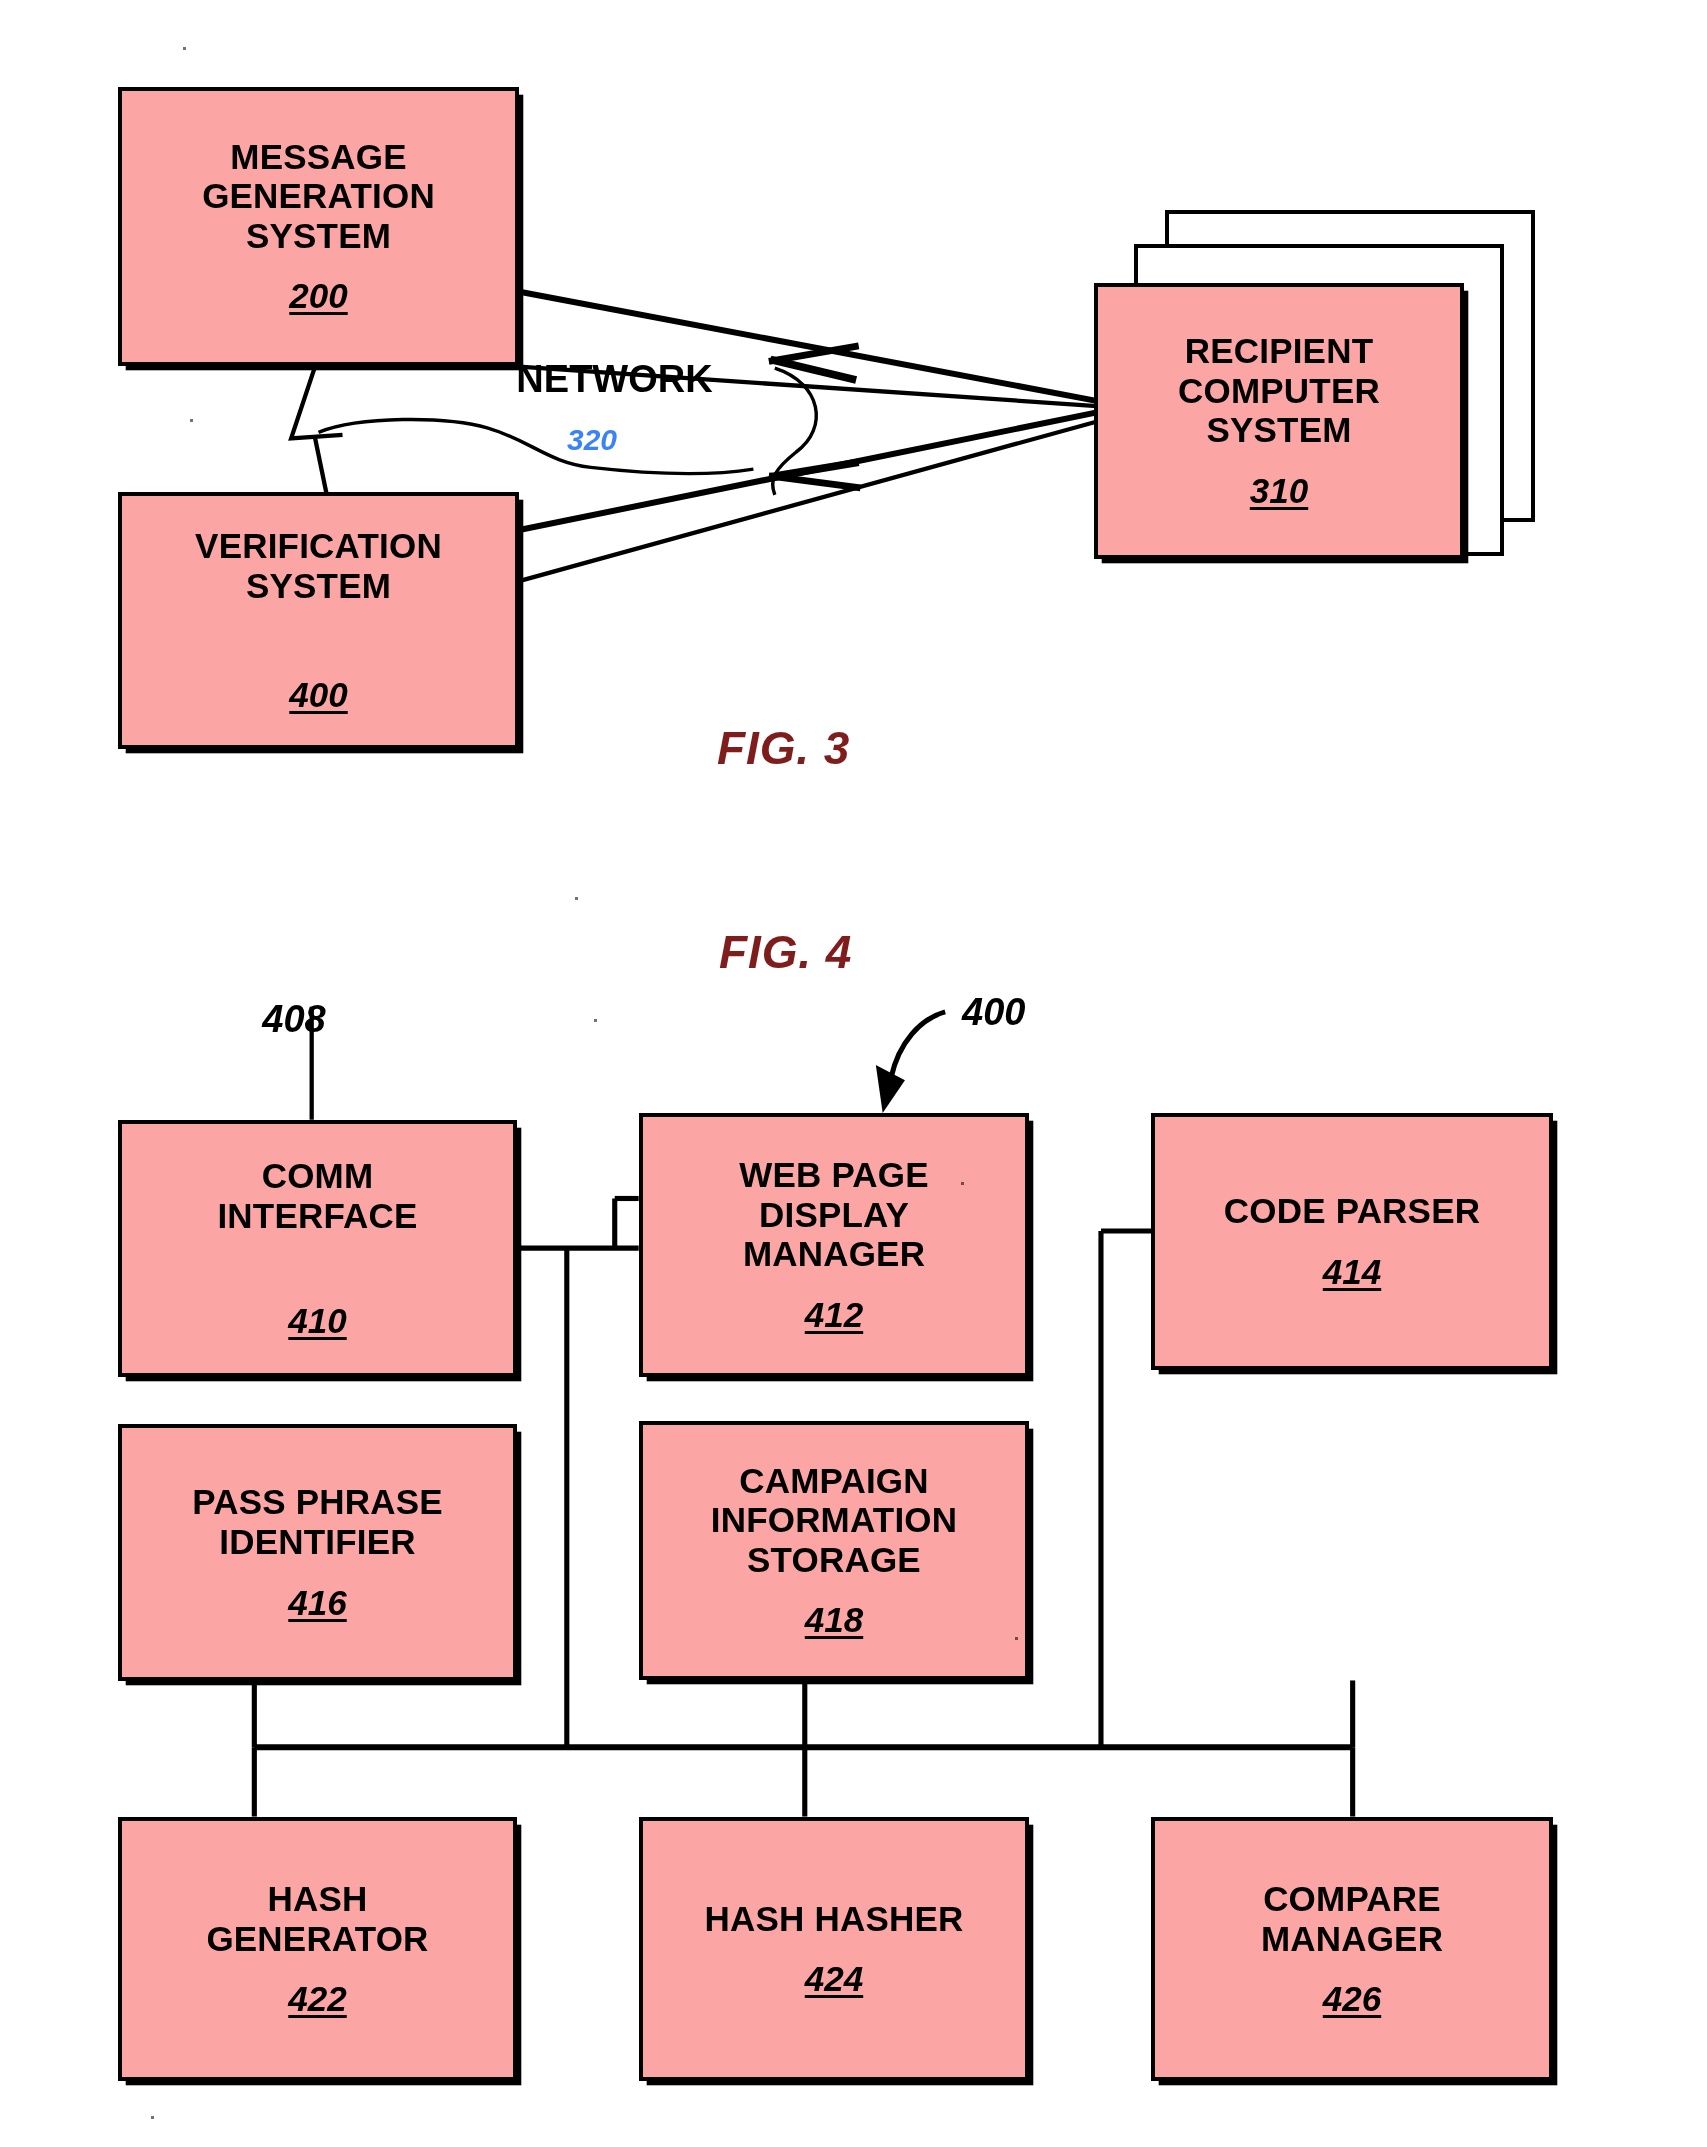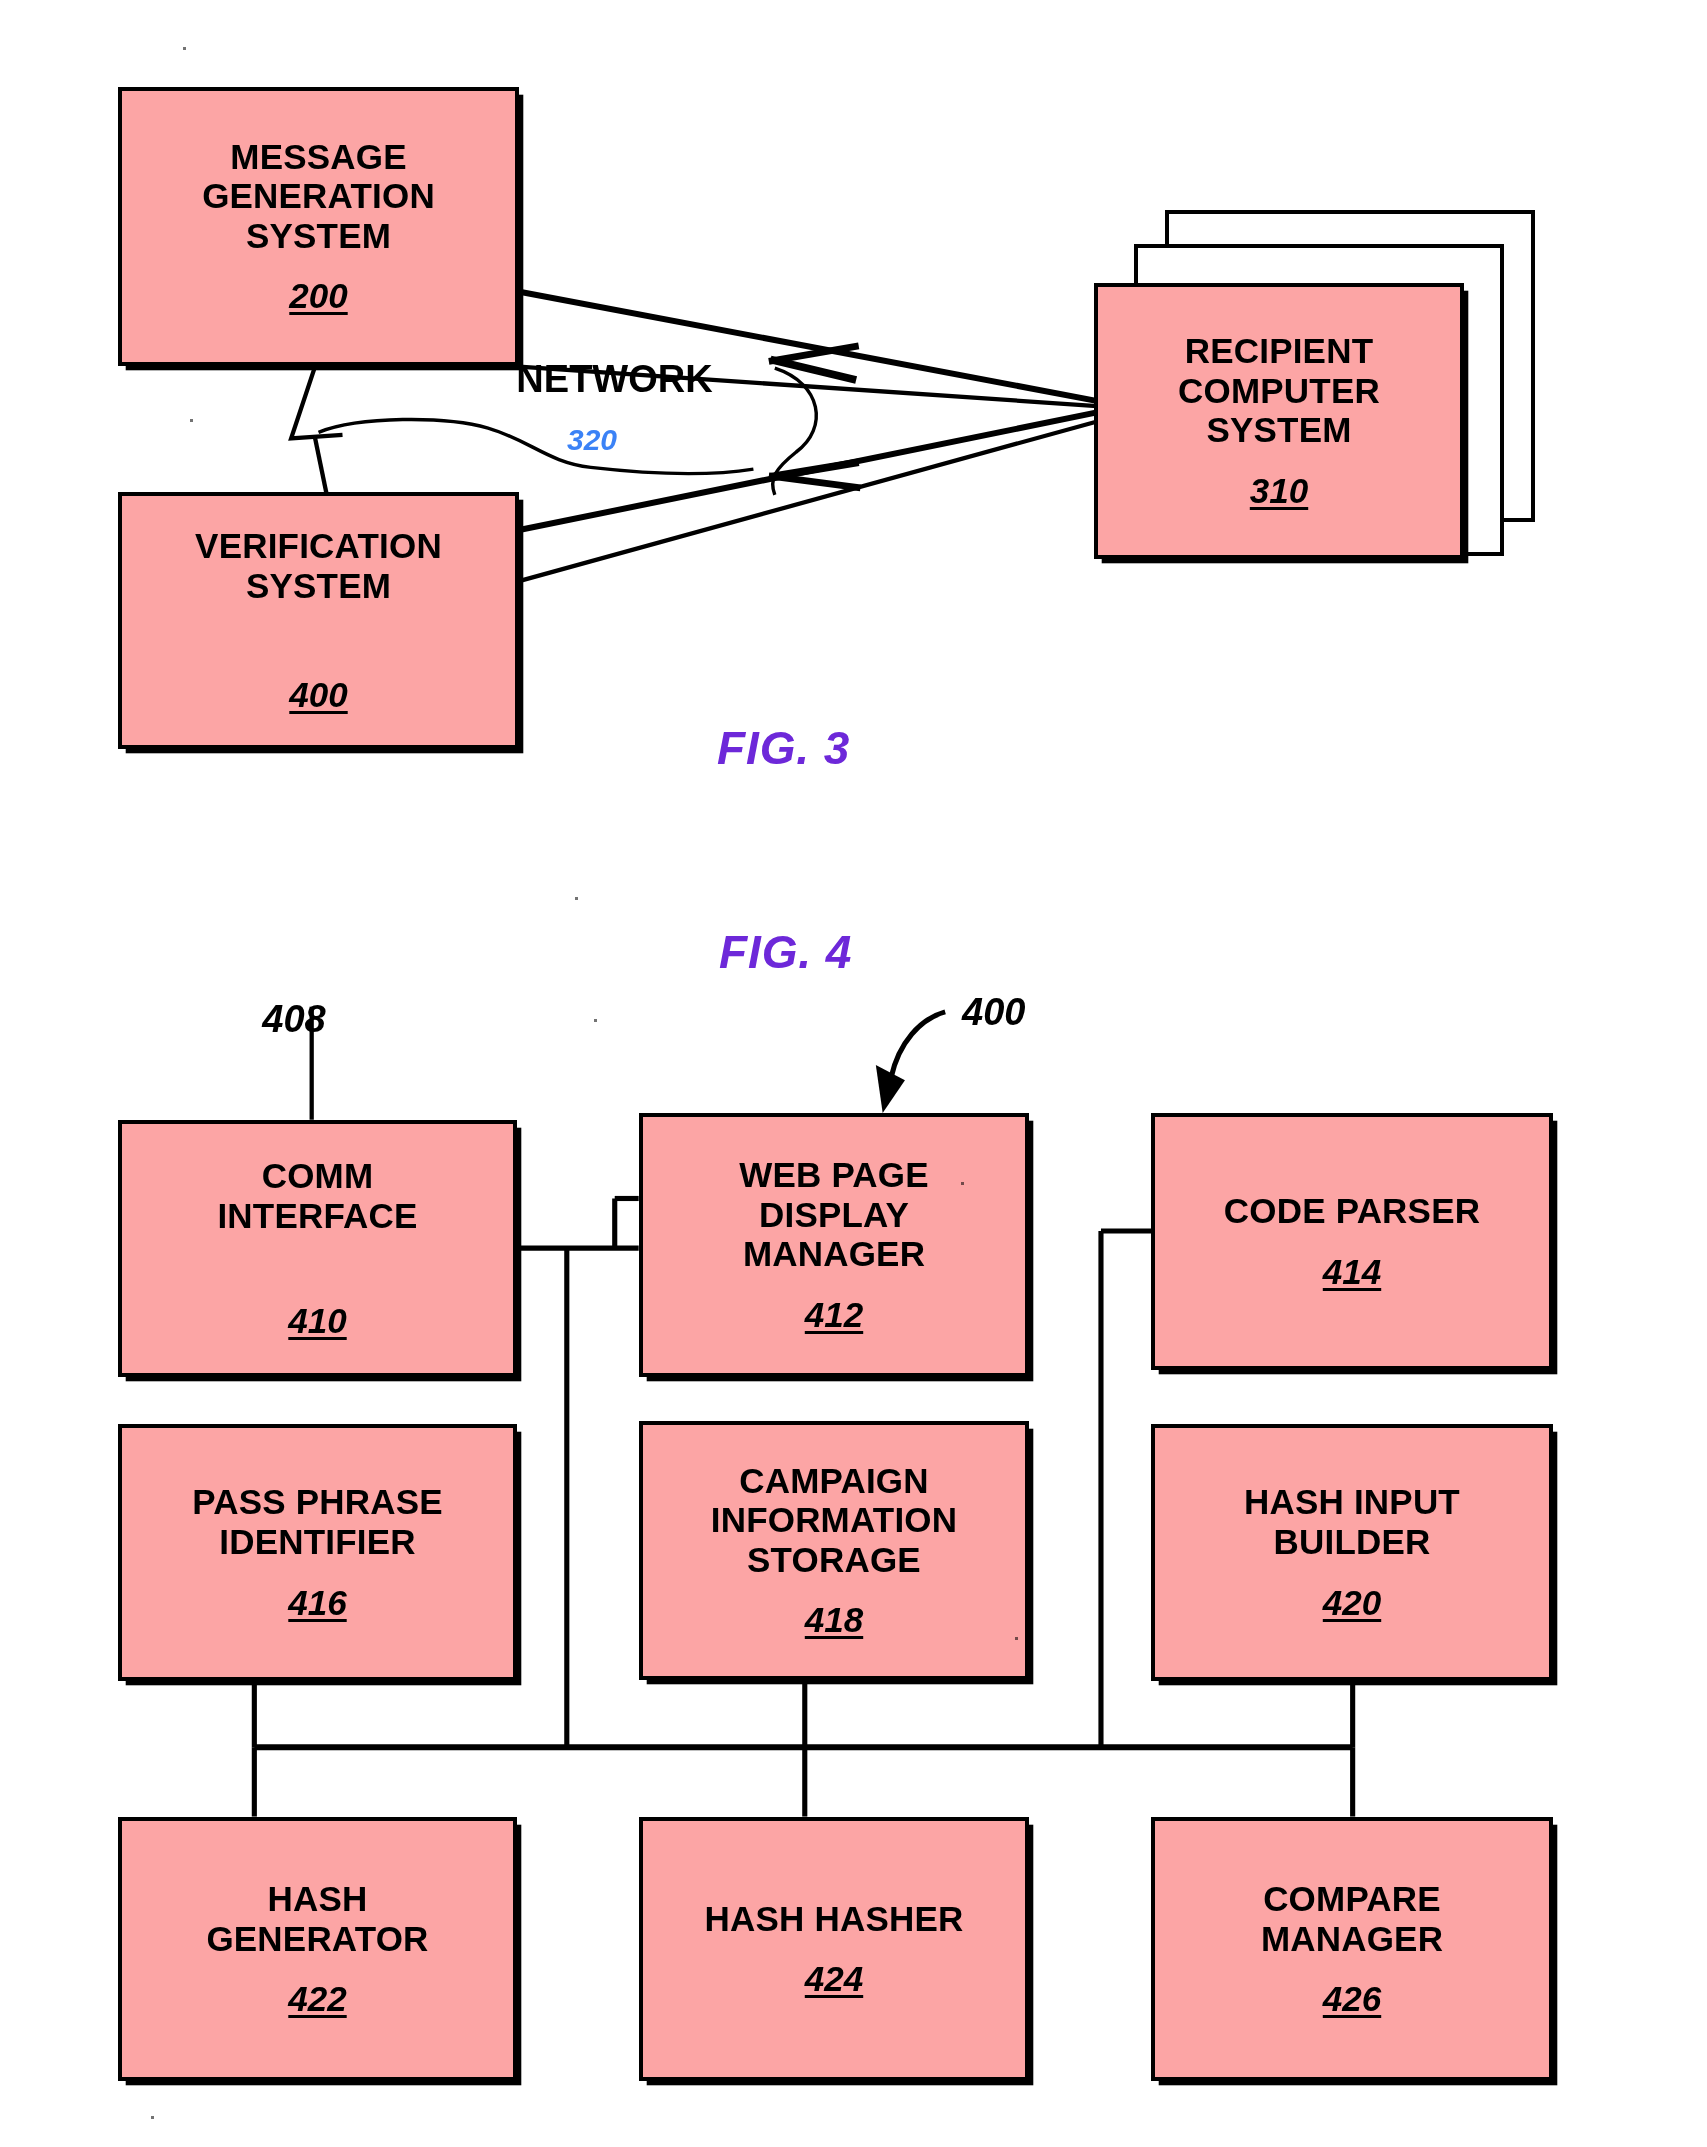--- a/index.html
+++ b/index.html
@@ -55,21 +55,21 @@
     text-decoration: underline;
     text-underline-offset: 4.3px;
     text-decoration-thickness: 3.4px;
     margin-top: 21px;
   }
   .figlabel {
     position: absolute;
     font-style: italic;
     font-weight: bold;
     font-size: 46px;
-    color: #6d28d9;
+    color: #7f1d1d;
     letter-spacing: 0.9px;
     text-align: center;
   }
   .reflabel {
     position: absolute;
     font-style: italic;
     font-weight: bold;
     font-size: 38px;
     color: #000;
   }
@@ -207,25 +207,20 @@
     <div class="refnum">416</div>
   </div>
 
   <div class="box" style="left:639px; top:1421px; width:390px; height:259px;">
     <div class="lines">CAMPAIGN
 INFORMATION
 STORAGE</div>
     <div class="refnum">418</div>
   </div>
 
-  <div class="box" style="left:1151px; top:1424px; width:402px; height:257px;">
-    <div class="lines">HASH INPUT
-BUILDER</div>
-    <div class="refnum">420</div>
-  </div>
 
   <div class="box" style="left:118px; top:1817px; width:399px; height:264px;">
     <div class="lines">HASH
 GENERATOR</div>
     <div class="refnum">422</div>
   </div>
 
   <div class="box" style="left:639px; top:1817px; width:390px; height:264px;">
     <div class="lines">HASH HASHER</div>
     <div class="refnum">424</div>

